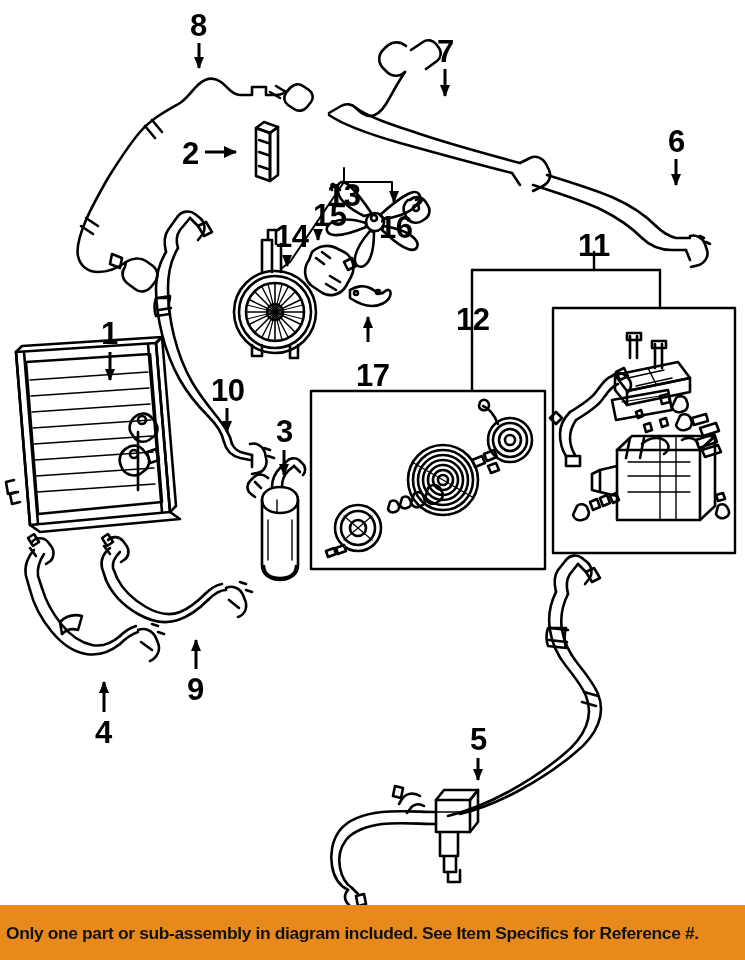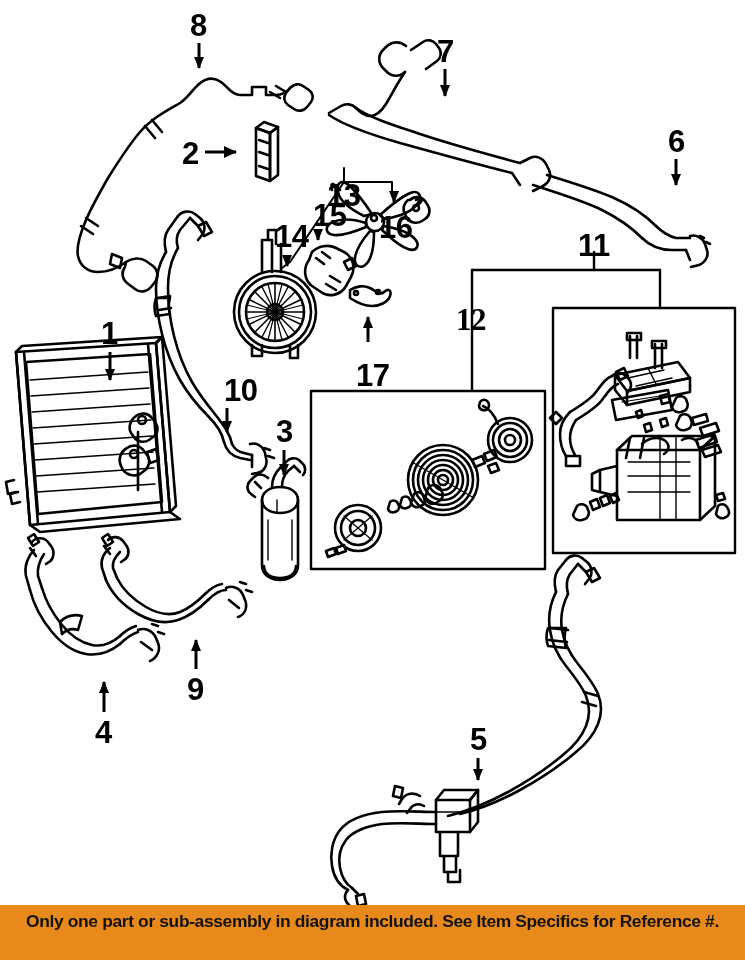--- a/index.html
+++ b/index.html
@@ -48,21 +48,21 @@
   #banner {
     position: absolute;
     left: 0;
     top: 905px;
     width: 745px;
     height: 55px;
     background: #e8891c;
     box-sizing: border-box;
     padding: 4px 6px 3px 6px;
     display: flex;
-    flex-direction: row;
+    flex-direction: column;
     justify-content: center;
   }
   .banner-line {
     font-family: "Liberation Sans", sans-serif;
     font-weight: bold;
     font-size: 17.4px;
     color: #111111;
     line-height: 24px;
     letter-spacing: -0.35px;
     white-space: nowrap;
@@ -523,23 +523,23 @@
     <span class="callout" style="left:190px; top:10px;">8</span>
     <span class="callout" style="left:437px; top:36px;">7</span>
     <span class="callout" style="left:668px; top:126px;">6</span>
     <span class="callout" style="left:182px; top:138px;">2</span>
     <span class="callout" style="left:327px; top:132px;margin-top:48px;">13</span>
     <span class="callout" style="left:379px; top:165px;margin-top:47px;">16</span>
     <span class="callout" style="left:306px; top:200px;margin-left:7px;">15</span>
     <span class="callout" style="left:578px; top:218px;margin-top:12px;">11</span>
     <span class="callout" style="left:275px; top:221px;">14</span>
     <span class="callout" style="left:101px; top:318px;">1</span>
-    <span class="callout" style="left:456px; top:304px;font-family:Liberation Serif, serif;">12</span>
+    <span class="callout" style="left:456px; top:304px;">12</span>
     <span class="callout" style="left:356px; top:360px;">17</span>
-    <span class="callout" style="left:211px; top:375px;margin-left:13px;">10</span>
+    <span class="callout" style="left:211px; top:375px;">10</span>
     <span class="callout" style="left:276px; top:416px;">3</span>
     <span class="callout" style="left:187px; top:674px;">9</span>
     <span class="callout" style="left:95px;  top:717px;">4</span>
     <span class="callout" style="left:470px; top:724px;">5</span>
 
   </div>
 
   <div id="banner" style="background: rgb(232, 137, 28);">
     <div class="banner-line" style="color: rgb(17, 17, 17);">Only one part or sub-assembly in diagram included. See Item Specifics for Reference #.</div>
   </div>

